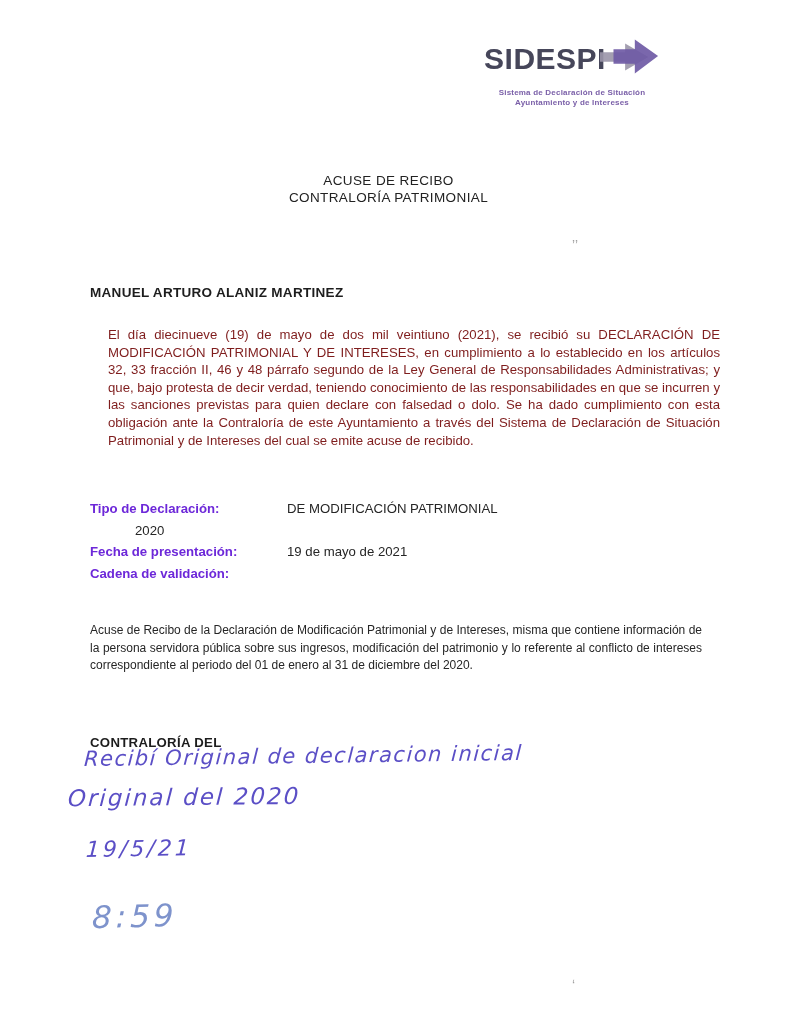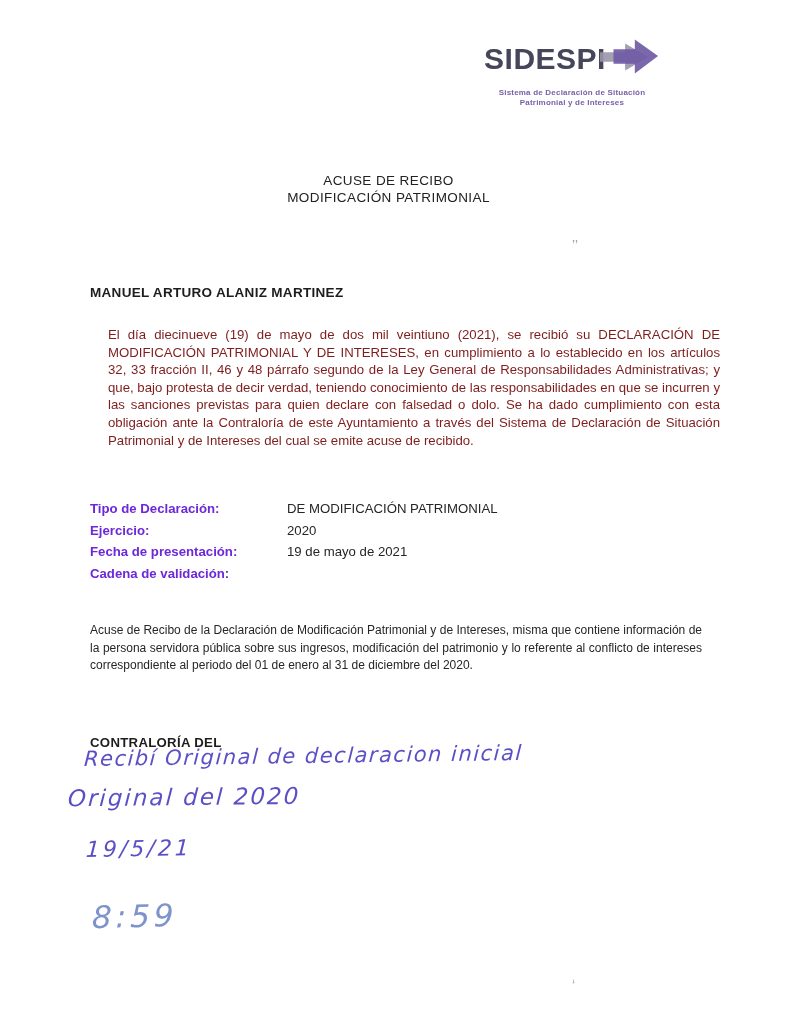--- a/index.html
+++ b/index.html
@@ -97,40 +97,39 @@
   <header class="logo">
     <div class="logo-row">
       <span class="logo-text">SIDESPI</span>
       <svg class="logo-arrow" width="62" height="42" viewBox="0 0 64 42" aria-hidden="true">
         <polygon points="2,16 28,16 28,7 52,21 28,35 28,26 2,26" fill="var(--logo_gray,#9a95a8)" opacity="0.9"></polygon>
         <polygon points="16,13 38,13 38,3 62,20 38,38 38,28 16,28" fill="var(--logo_purple,#6f5aa5)" opacity="0.92"></polygon>
       </svg>
     </div>
     <div class="tagline">
       <div>Sistema de Declaración de Situación</div>
-      <div>Patrimonial y de Intereses</div>
+      <div>Ayuntamiento y de Intereses</div>
     </div>
   </header>
 
   <div class="doc-title">
     <div>ACUSE DE RECIBO</div>
-    <div>MODIFICACIÓN PATRIMONIAL</div>
+    <div>CONTRALORÍA PATRIMONIAL</div>
   </div>
 
   <div class="recipient">MANUEL ARTURO ALANIZ MARTINEZ</div>
 
   <p class="body-par">El día diecinueve (19) de mayo de dos mil veintiuno (2021), se recibió su DECLARACIÓN DE MODIFICACIÓN PATRIMONIAL Y DE INTERESES, en cumplimiento a lo establecido en los artículos 32, 33 fracción II, 46 y 48 párrafo segundo de la Ley General de Responsabilidades Administrativas; y que, bajo protesta de decir verdad, teniendo conocimiento de las responsabilidades en que se incurren y las sanciones previstas para quien declare con falsedad o dolo. Se ha dado cumplimiento con esta obligación ante la Contraloría de este Ayuntamiento a través del Sistema de Declaración de Situación Patrimonial y de Intereses del cual se emite acuse de recibido.</p>
 
   <div class="fields">
     <div class="field-row">
       <span class="field-label">Tipo de Declaración:</span>
       <span class="field-value">DE MODIFICACIÓN PATRIMONIAL</span>
     </div>
     <div class="field-row">
-      <span class="field-label">Ejercicio:</span>
       <span class="field-value">2020</span>
     </div>
     <div class="field-row">
       <span class="field-label">Fecha de presentación:</span>
       <span class="field-value">19 de mayo de 2021</span>
     </div>
     <div class="field-row">
       <span class="field-label">Cadena de validación:</span>
       <span class="field-value"></span>
     </div>

